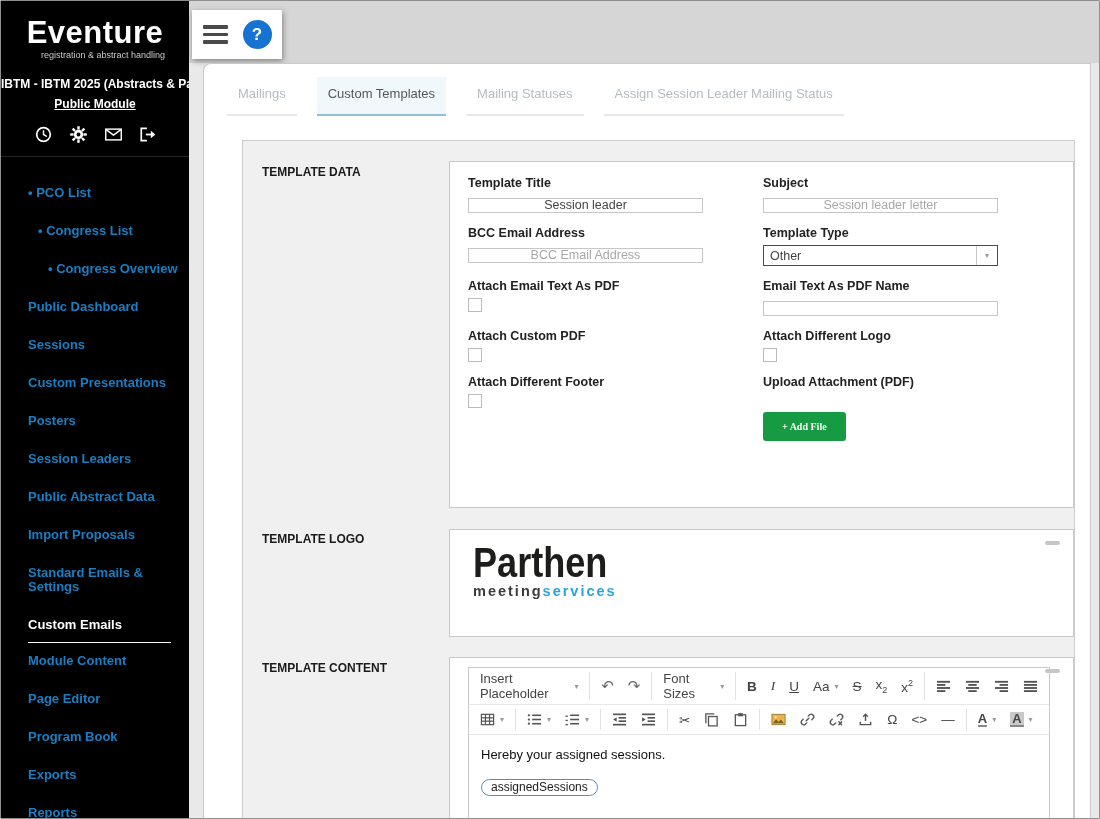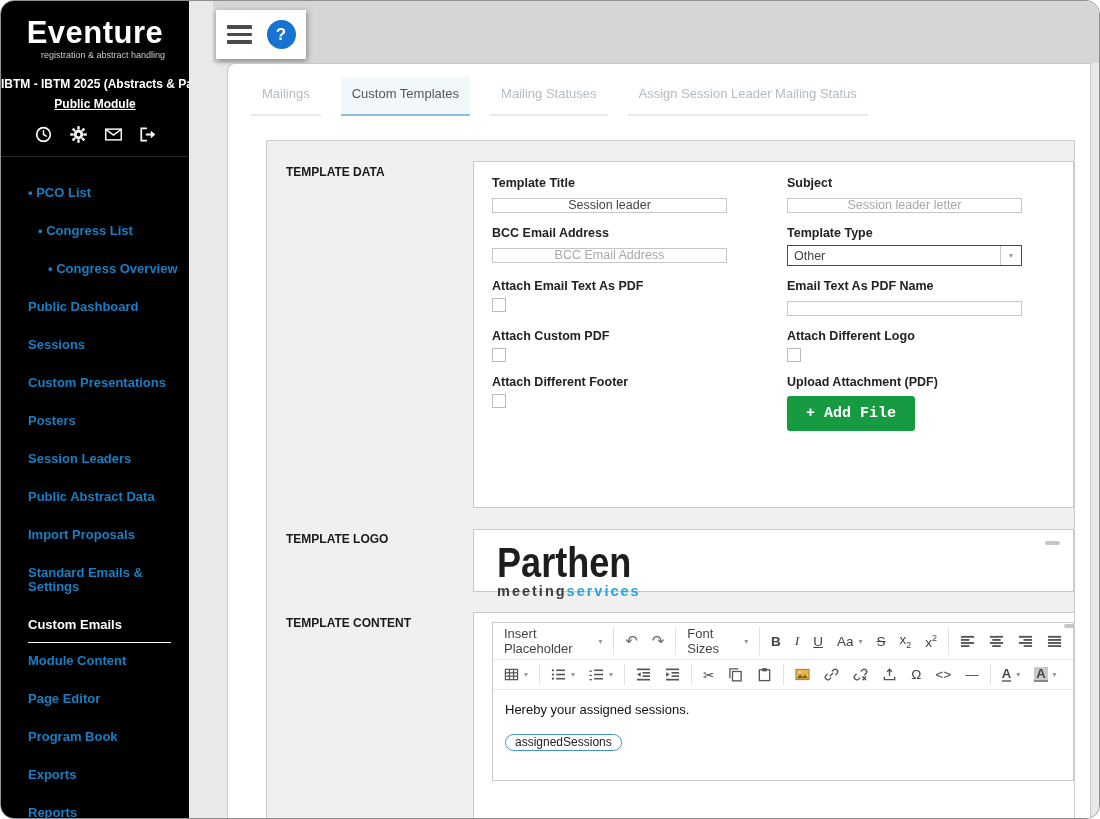--- a/index.html
+++ b/index.html
@@ -1,20 +1,20 @@
 <!DOCTYPE html>
 <html><head>
 <meta charset="utf-8">
 <style>
   * { margin:0; padding:0; box-sizing:border-box; }
   html,body { background:#fff; }
   body { font-family:"Liberation Sans", sans-serif; }
 
   .page { position:relative; width:1100px; height:819px; border:1px solid #8f8f8f;
-          border-radius:14px; overflow:hidden; display:flex; background:#e9e9e9;gap:24px; }
+          border-radius:1px; overflow:hidden; display:flex; background:#e9e9e9; }
 
   
   .sidebar { width:188px; min-width:188px; background:#000; color:#fff; overflow:hidden; }
   .brand { padding:16px 0 4px; text-align:center; }
   .brand-name { font-size:31px; font-weight:700; color:#fff; letter-spacing:.5px; line-height:1.05; }
   .brand-tag { font-size:9px; color:#c9c9c9; text-align:right; margin:0 24px 0 0; }
   .congress { font-size:12px; font-weight:700; text-align:center; margin-top:13px; white-space:nowrap; overflow:hidden; }
   .module { display:block; font-size:12px; font-weight:700; color:#fff; text-align:center;
             text-decoration:underline; margin-top:6px; }
   .quick { display:flex; justify-content:space-between; align-items:center; padding:15px 32px 13px 34px; }
@@ -47,21 +47,21 @@
   .tab { font-size:13px; color:#b4bcc2; padding:9px 11px 13px; border-bottom:2px solid #e9e9e9; cursor:pointer; }
   .tab.active { color:#555; background:#f1f8fc; border-bottom-color:#8fc0da; }
 
   .content { position:absolute; top:76px; left:38px; right:15px; bottom:0; background:#f0f0f0;
              border:1px solid #ccc; border-bottom:none; overflow:hidden;padding-left:9px; }
   .section { display:flex; }
   .section-label { width:197px; min-width:197px; padding:24px 8px 0 10px; font-size:12px;
                    font-weight:700; color:#1a1a1a; }
   .card { width:630px; background:#fff; border:1px solid #c9c9c9; position:relative; }
   .card1 { margin-top:20px; height:347px; padding:14px 18px; }
-  .card2 { margin-top:21px; height:63px; padding:12px 0 0 23px; }
+  .card2 { margin-top:21px; height:108px; padding:12px 0 0 23px; }
   .card3 { margin-top:20px; height:210px; padding:9px 18px; }
   .dash-handle { position:absolute; top:11px; right:13px; width:15px; height:4px; background:#c6c6c6;
                  border-radius:2px; }
 
   
   .grid { display:grid; grid-template-columns:235px 235px; column-gap:60px; }
   .fld { margin-bottom:13px; }
   .fld-label { display:block; font-size:12.5px; font-weight:700; color:#222; margin-bottom:5px; }
   .txt { width:100%; height:15px; border:1px solid #c6c6c6; padding:2px 6px; font-size:12.5px;
          color:#444; font-family:inherit; background:#fff;text-align:center; }
@@ -72,22 +72,22 @@
            vertical-align:-2px; margin-left:3px; }
   .success { margin-top:5px; font-size:11.5px; font-weight:600; color:#2aa146; }
   .success .chk { margin-right:4px; font-size:11px; }
   .sel { position:relative; height:21px; border:1px solid #b91c1c; display:flex; align-items:center;
          padding-left:6px; font-size:12.5px; color:#444; background:#fff; cursor:pointer; }
   .sel-btn { position:absolute; right:0; top:0; width:21px; height:100%; border-left:1px solid #c6c6c6;
              display:flex; align-items:center; justify-content:center; background:#fff; }
   .caret { font-size:8px; color:#999; }
   .cb { appearance:none; -webkit-appearance:none; width:14px; height:14px; border:1px solid #bbb;
         background:#fff; display:block; cursor:pointer; }
-  .btn-add { display:inline-block; margin-top:2px; background:#179b42; color:#fff; font-size:15px;
-             font-weight:600; font-family:Liberation Mono, monospace; border:none; border-radius:3px; padding:9px 19px;
+  .btn-add { display:inline-block; margin-top:18px; background:#179b42; color:#fff; font-size:10px;
+             font-weight:600; font-family:Liberation Serif, serif; border:none; border-radius:3px; padding:9px 19px;
              cursor:pointer; }
 
   
   .logo-word { font-size:38px; font-weight:700; color:#1d1d1b; line-height:1;
                transform:scale(.95,1.1); transform-origin:left top; letter-spacing:0; }
   .logo-sub { font-size:14.5px; font-weight:700; letter-spacing:2px; margin-top:3px; }
   .logo-sub .dark { color:#3c3c3b; }
   .logo-sub .blue { color:#29a3dc; }
 
   

